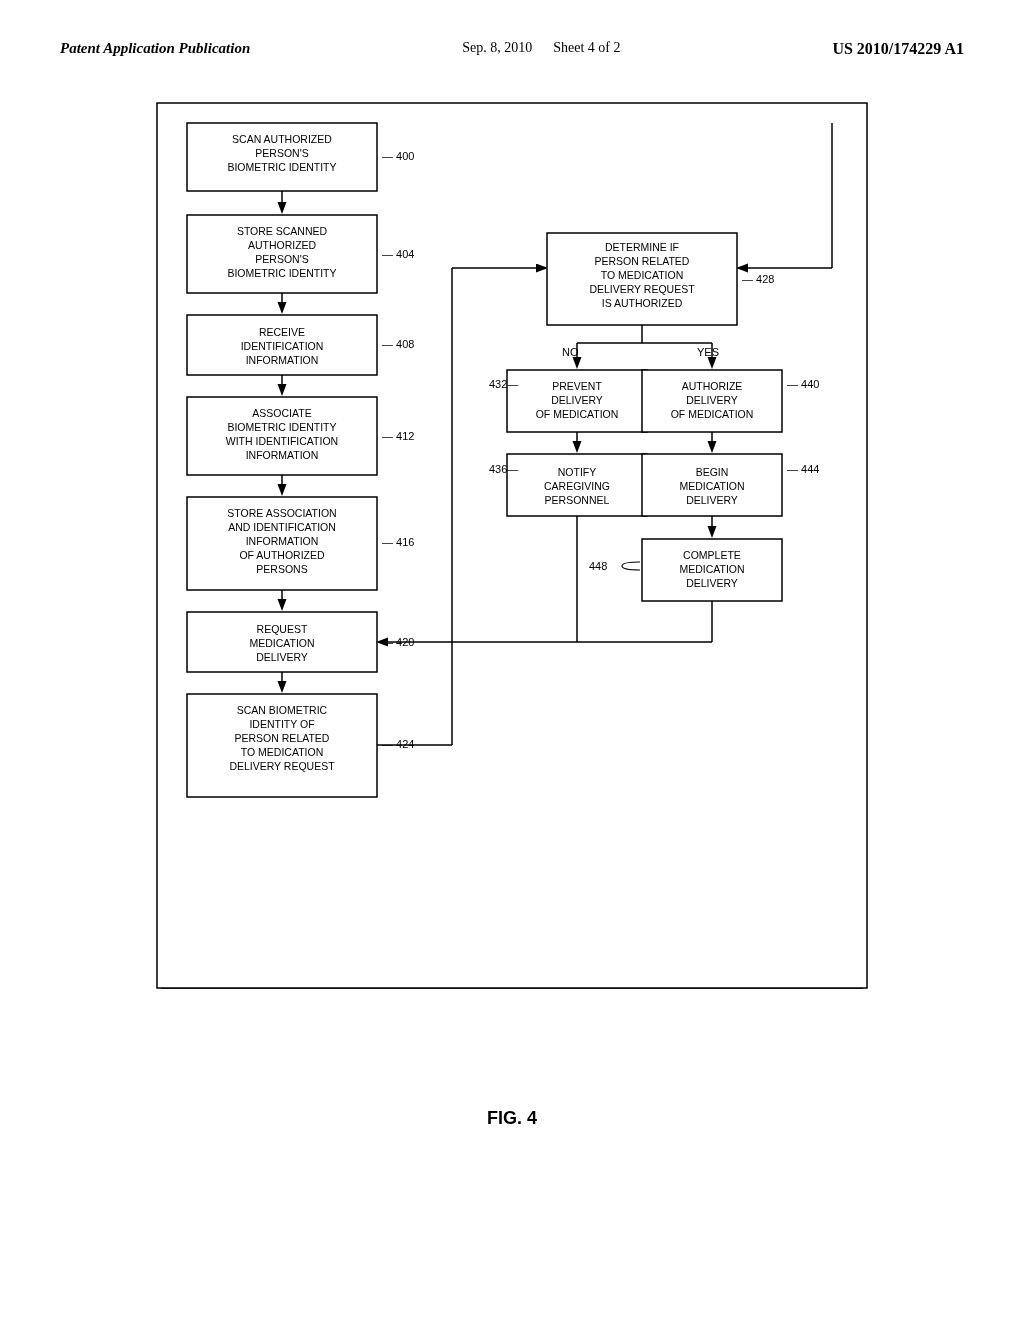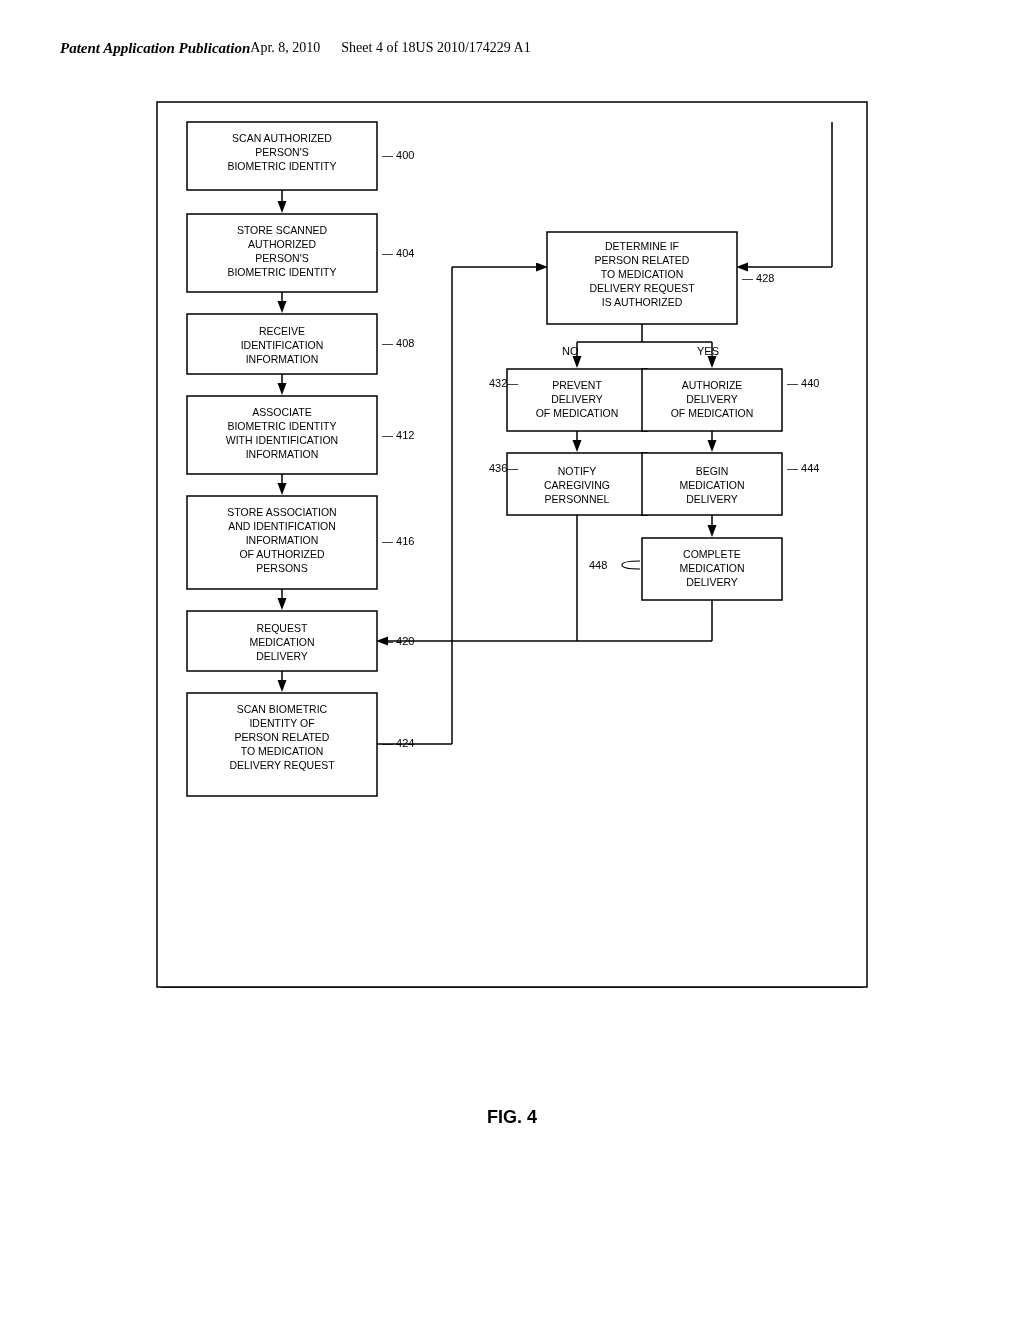--- a/index.html
+++ b/index.html
@@ -14,37 +14,37 @@
     .page {
       width: 1024px;
       min-height: 1320px;
       background: #fff;
       padding: 40px 60px;
     }
 
     
     .header {
       display: flex;
-      justify-content: flex-start;
+      justify-content: space-between;
       align-items: flex-start;
       border-bottom: none;
       margin-bottom: 40px;
     }
     .header-left {
       font-size: 15px;
       font-weight: bold;
       font-style: italic;
     }
     .header-center {
       font-size: 14px;
       text-align: center;
     }
     .header-right {
-      font-size: 14px;
-      font-weight: normal;
+      font-size: 16px;
+      font-weight: bold;
     }
 
     
     .fig-caption {
       text-align: center;
       margin-top: 30px;
       font-size: 18px;
       font-family: Arial, Helvetica, sans-serif;
       font-weight: bold;
     }
@@ -58,22 +58,22 @@
     }
   </style>
 </head>
 <body>
 
 <div class="page">
 
   <div class="header">
     <div class="header-left">Patent Application Publication</div>
     <div class="header-center">
-      <span>Apr. 8, 2010</span>&nbsp;&nbsp;&nbsp;&nbsp;&nbsp;
-      <span>Sheet 4 of 18</span>
+      <span>Sep. 8, 2010</span>&nbsp;&nbsp;&nbsp;&nbsp;&nbsp;
+      <span>Sheet 4 of 2</span>
     </div>
     <div class="header-right">US 2010/174229 A1</div>
   </div>
 
   <div class="svg-container">
     <svg width="720" height="970" viewBox="0 0 720 970">
 
       <rect x="10" y="10" width="700" height="880" fill="white" stroke="#000" stroke-width="1.5"></rect>
 
       <rect x="40" y="30" width="185" height="65" fill="white" stroke="#000" stroke-width="1.5"></rect>

